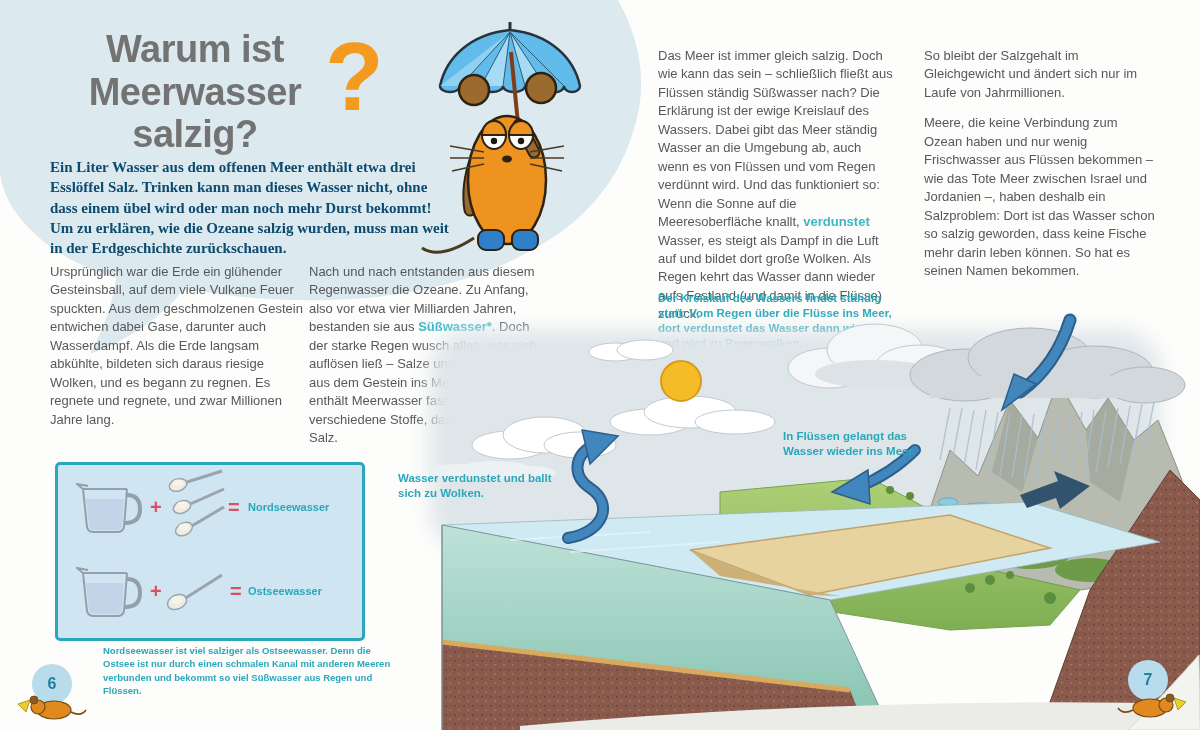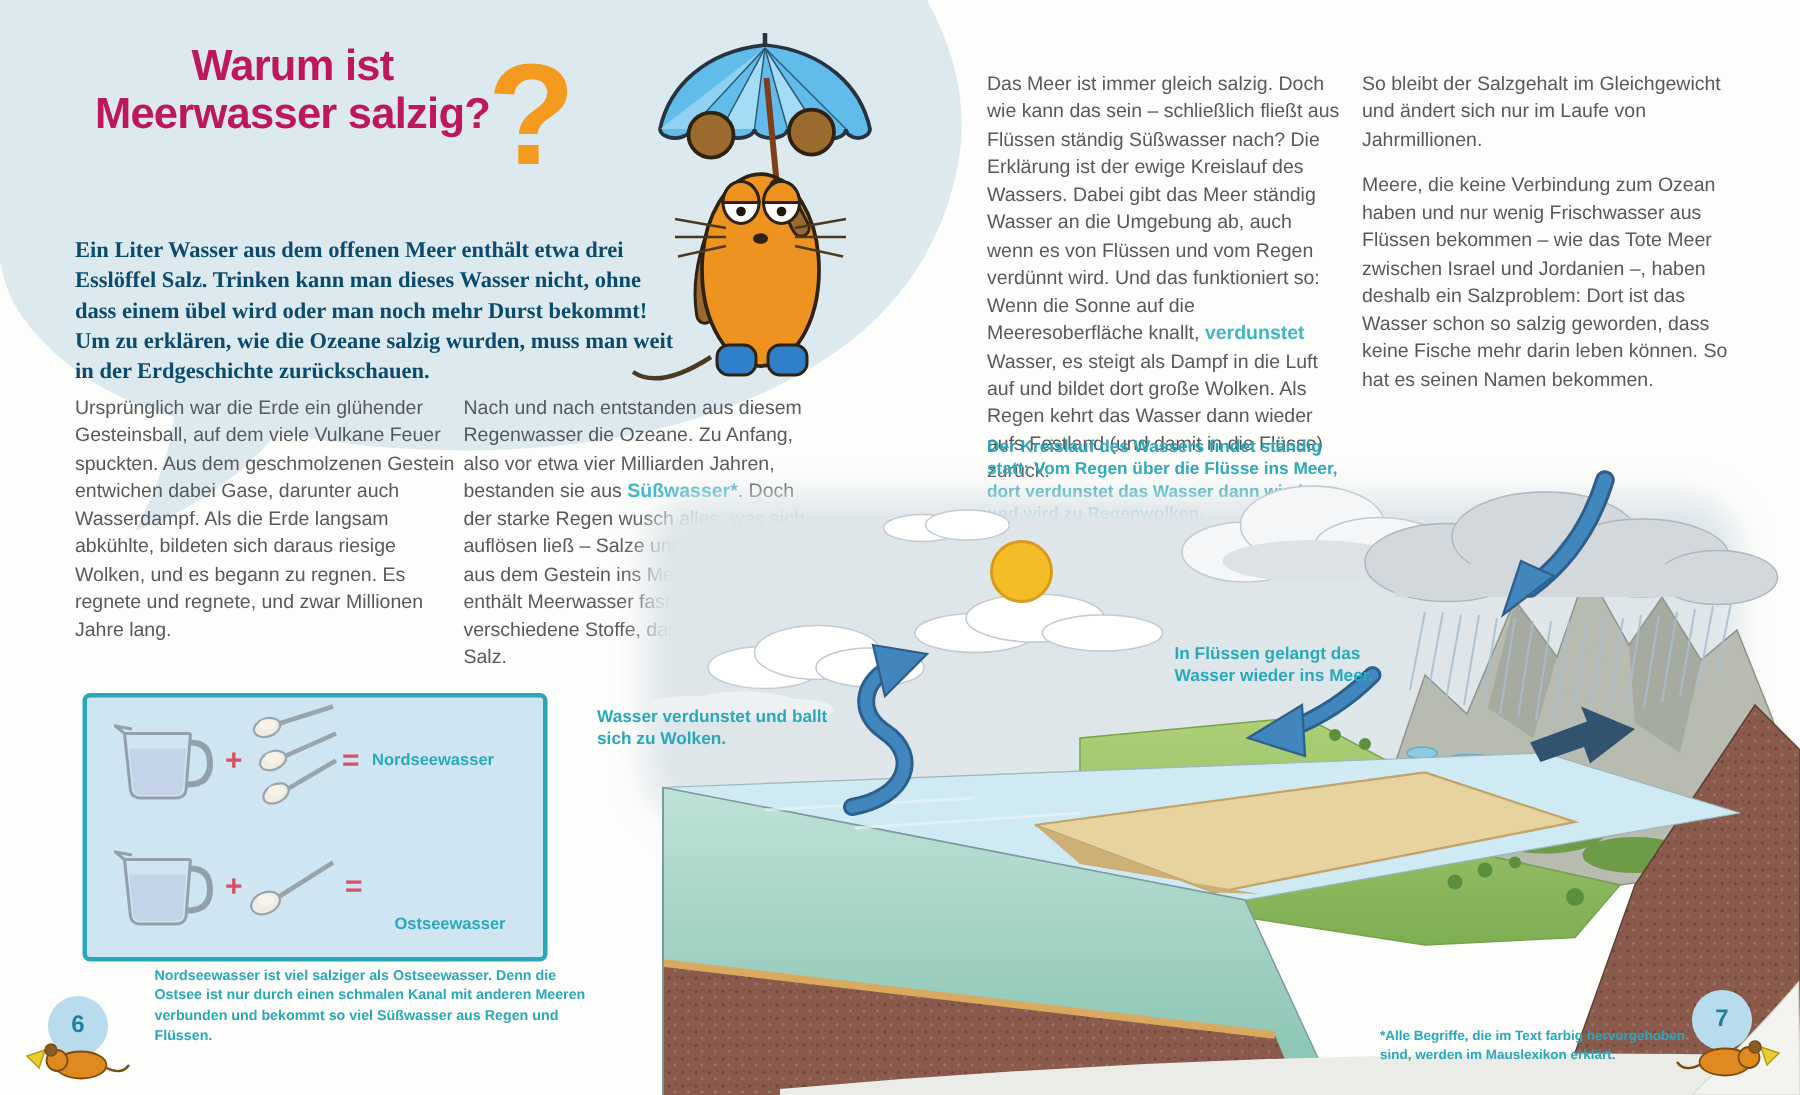--- a/index.html
+++ b/index.html
@@ -1,33 +1,33 @@
 <!DOCTYPE html>
 <html><head>
 <meta charset="utf-8">
 <style>
   html,body{margin:0;padding:0;}
   body{font-family:"Liberation Sans",sans-serif;background:#ffffff;}
   #spread{position:relative;width:1200px;height:730px;background:#fdfdfb;overflow:hidden;}
   .abs{position:absolute;}
   .bodytext{font-size:13px;line-height:1.42;color:#57585b;}
   .hl{color:#3fb6c6;font-weight:bold;text-align:center;}
-  .title{font-size:29px;font-weight:bold;color:#be185d;line-height:1.12;text-align:center;letter-spacing:-0.5px;}
+  .title{font-size:38px;font-weight:bold;color:#737373;line-height:1.12;text-align:center;letter-spacing:-0.5px;}
   .qmark{font-size:96px;font-weight:bold;color:#f49b1f;line-height:0.9;}
   .intro{font-size:15px;font-weight:bold;color:#0c4a6e;line-height:1.35;font-family:Liberation Serif, serif;}
   .caption{font-size:11.5px;font-weight:bold;color:#2aa8ba;line-height:1.3;}
   .diaglabel{font-size:11.5px;font-weight:bold;color:#2aa8ba;line-height:1.3;}
   .expbox{left:55px;top:462px;width:304px;height:173px;background:#cfe5f1;border:3px solid #2aa8ba;border-radius:5px;}
   .oplabel{font-size:20px;font-weight:800;color:#d94f63;line-height:1;}
   .seawater-label{font-size:11px;font-weight:bold;color:#2aa8ba;}
   .expcaption{font-size:9.5px;font-weight:bold;color:#2aa8ba;line-height:1.4;}
   .footnote{font-size:9px;font-weight:bold;color:#2aa8ba;line-height:1.4;}
   .badge{width:40px;height:40px;border-radius:50%;background:#b9dcec;display:flex;align-items:center;justify-content:center;}
   .pagenum{font-size:16px;font-weight:bold;color:#1f7f9e;}
-  p{margin:0 0 12px 0;}
+  p{margin:0 0 12px 16px;}
   svg{display:block;}
 </style>
 </head>
 <body>
 
 <div id="spread">
 
   <svg class="abs" style="left:0;top:0" width="670" height="380" viewBox="0 0 670 380">
     <path d="M0,0 L618,0 Q652,62 636,122 Q618,192 558,234 Q468,296 330,300 Q250,302 185,288 Q150,332 90,354 Q112,312 116,278 Q48,258 14,210 Q-8,178 0,120 Z" fill="#dce9ef"></path>
   </svg>
@@ -267,31 +267,30 @@
       <line x1="6" y1="10" x2="50" y2="10" stroke="#93a0ac" stroke-width="2"></line>
       <path d="M50,16 Q63,16 63,30 Q63,44 48,44" fill="none" stroke="#93a0ac" stroke-width="4"></path>
     </svg>
     <div class="abs oplabel" style="left:92px;top:116px;">+</div>
     <svg class="abs" style="left:106px;top:102px" width="62" height="46" viewBox="0 0 62 46">
       <line x1="20" y1="32" x2="58" y2="8" stroke="#9aa4ab" stroke-width="3"></line>
       <ellipse cx="13" cy="35" rx="10" ry="7" fill="#efece4" stroke="#9aa4ab" stroke-width="1.5" transform="rotate(-24 13 35)"></ellipse>
       <ellipse cx="13" cy="33" rx="6" ry="4" fill="#f7f3e8"></ellipse>
     </svg>
     <div class="abs oplabel" style="left:172px;top:116px;">=</div>
-    <div class="abs seawater-label" style="left:205px;top:120px;margin-top:25px;">Ostseewasser</div>
+    <div class="abs seawater-label" style="left:190px;top:120px;">Ostseewasser</div>
   </div>
 
   <div class="abs expcaption" style="left:103px;top:644px;width:292px;">Nordseewasser ist viel salziger als Ostseewasser. Denn die Ostsee ist nur durch einen schmalen Kanal mit anderen Meeren verbunden und bekommt so viel Süßwasser aus Regen und Flüssen.</div>
 
   <svg class="abs" style="left:0;top:0" width="1200" height="730" viewBox="0 0 1200 730" pointer-events="none">
     <path d="M520,726 Q860,696 1200,704 L1200,730 L520,730 Z" fill="#ebebe7"></path>
     <path d="M1128,730 Q1165,694 1199,655 L1200,730 Z" fill="#f3f3f0" stroke="#dcdcd6" stroke-width="1"></path>
   </svg>
 
-  <div class="abs footnote" style="left:920px;top:684px;width:212px;">*Alle Begriffe, die im Text farbig hervorgehoben sind, werden im Mauslexikon erklärt.</div>
 
   <div class="abs" style="left:16px;top:662px;width:90px;height:62px;">
     <div class="badge abs" style="left:16px;top:2px;">
       <span class="pagenum">6</span>
     </div>
     <svg class="abs" style="left:0px;top:24px" width="72" height="38" viewBox="0 0 72 38">
       <polygon points="10,26 2,18 14,14" fill="#e8cf2e" stroke="#b59b17" stroke-width="1"></polygon>
       <ellipse cx="38" cy="24" rx="17" ry="9" fill="#e0891f" stroke="#7a4c12" stroke-width="1.2"></ellipse>
       <circle cx="22" cy="21" r="7" fill="#e0891f" stroke="#7a4c12" stroke-width="1.2"></circle>
       <circle cx="18" cy="14" r="4" fill="#8a5a28" stroke="#7a4c12" stroke-width="1"></circle>

